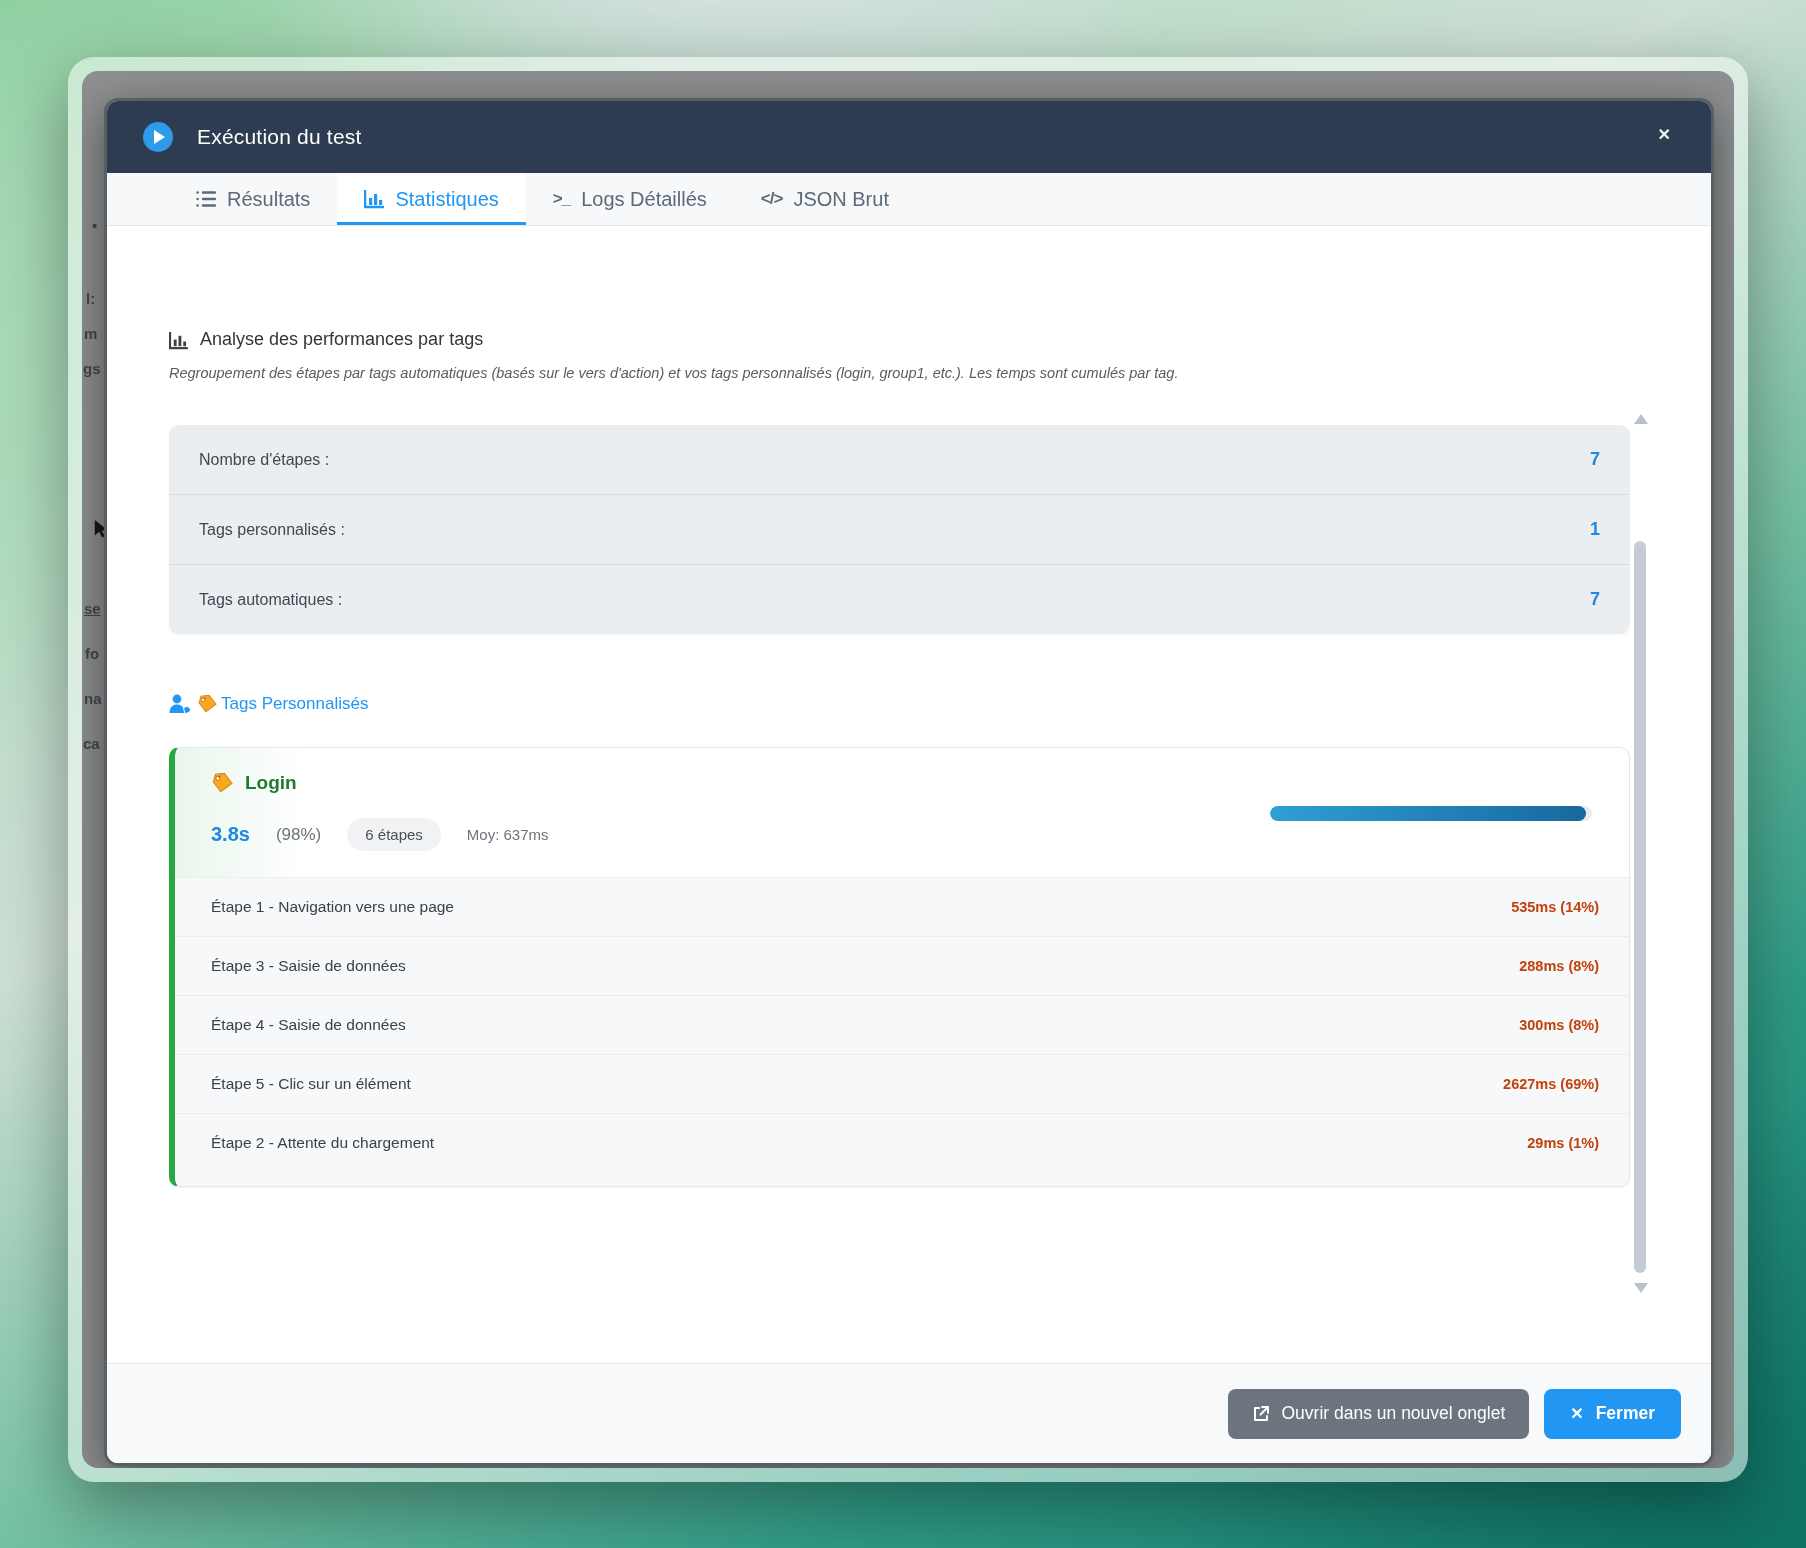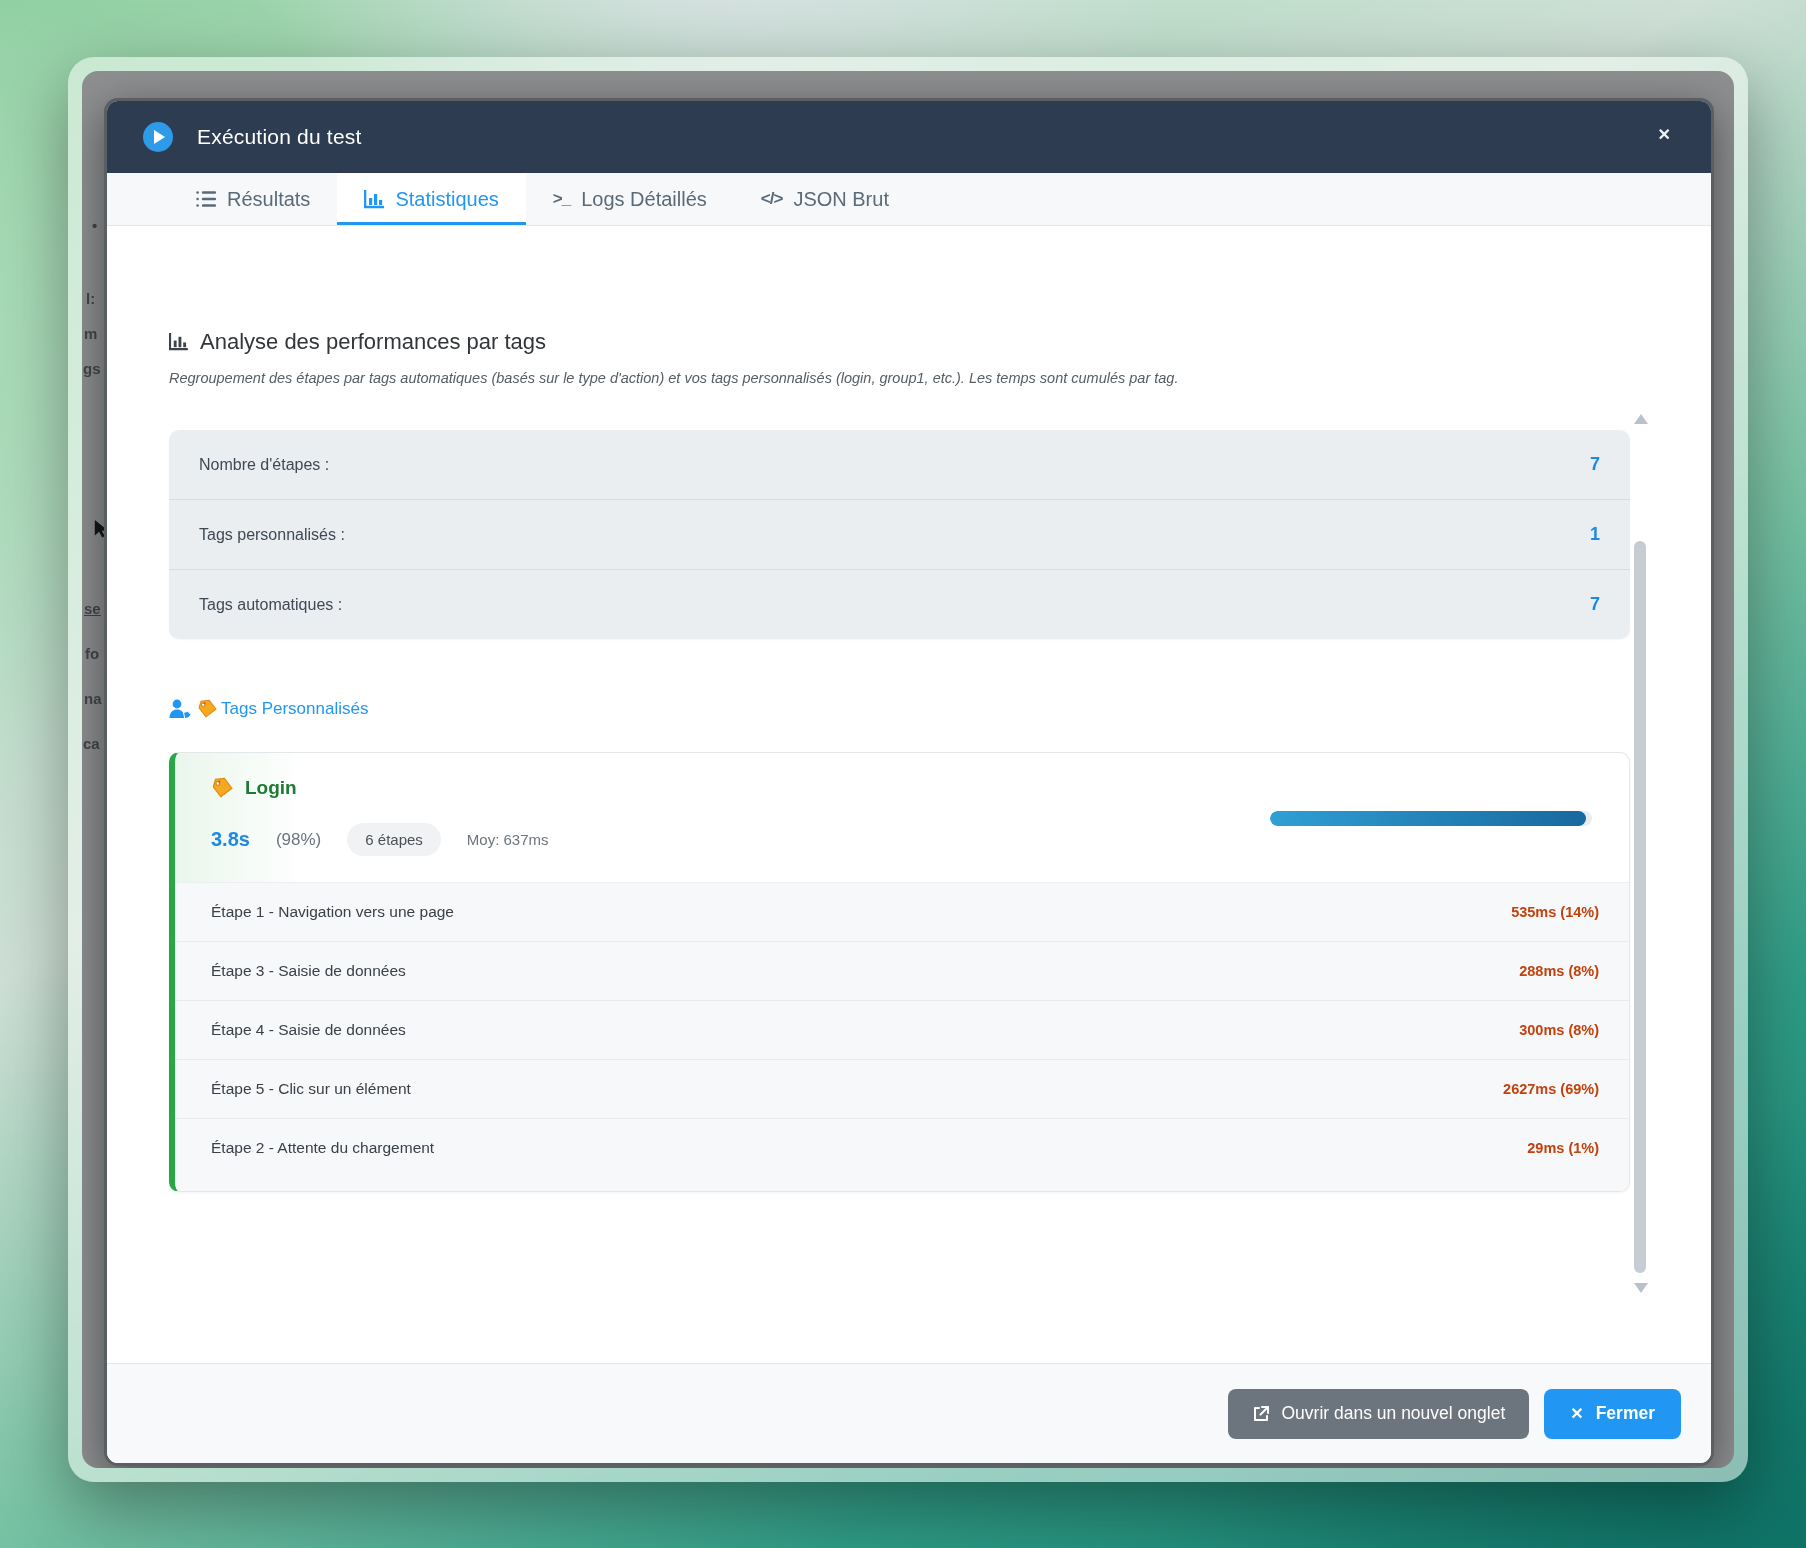--- a/index.html
+++ b/index.html
@@ -47,21 +47,21 @@
     display:flex;align-items:stretch;padding-left:62px;
   }
   .tab{display:flex;align-items:center;gap:11px;padding:8px 27px;color:#5b6a78;font-size:20px;cursor:pointer;}
   .tab .ticon{display:flex;align-items:center;}
   .tab.active{background:#ffffff;color:#2196f3;box-shadow:inset 0 -3px 0 #2196f3;}
   .tab .tmono{font-weight:bold;font-size:17px;letter-spacing:-1px;}
 
   .modal-body{flex:1 1 auto;background:#fff;padding:103px 0 0 62px;position:relative;}
   .content{width:1461px;}
 
-  .section-head{display:flex;align-items:center;gap:12px;color:#323639;font-size:22px;}
+  .section-head{display:flex;align-items:flex-end;gap:12px;color:#323639;font-size:18px;}
   .section-desc{margin-top:15px;font-style:italic;color:#565d63;font-size:14.5px;}
 
   .summary-panel{
     margin-top:44px;background:#ebeef1;border-radius:10px;overflow:hidden;
     box-shadow:0 1px 2px rgba(0,0,0,.04);
   }
   .summary-row{
     height:69px;display:flex;align-items:center;justify-content:space-between;
     padding:0 30px;
   }
@@ -187,21 +187,21 @@
               <span>
                 <svg width="19" height="18" viewBox="0 0 20 19">
                   <path d="M1 0 L1 17 L19 17" stroke="#3c4247" stroke-width="2.4" fill="none" stroke-linecap="round"></path>
                   <rect x="5" y="8" width="3" height="7" fill="#3c4247"></rect>
                   <rect x="10" y="4" width="3" height="11" fill="#3c4247"></rect>
                   <rect x="15" y="10" width="3" height="5" fill="#3c4247"></rect>
                 </svg>
               </span>
               <span>Analyse des performances par tags</span>
             </div>
-            <div class="section-desc">Regroupement des étapes par tags automatiques (basés sur le type d'action) et vos tags personnalisés (login, group1, etc.). Les temps sont cumulés par tag.</div>
+            <div class="section-desc">Regroupement des étapes par tags automatiques (basés sur le vers d'action) et vos tags personnalisés (login, group1, etc.). Les temps sont cumulés par tag.</div>
 
             <div class="summary-panel">
               <div class="summary-row">
                 <span class="s-label">Nombre d'étapes :</span>
                 <span class="s-value">7</span>
               </div>
               <div class="summary-row">
                 <span class="s-label">Tags personnalisés :</span>
                 <span class="s-value">1</span>
               </div>

